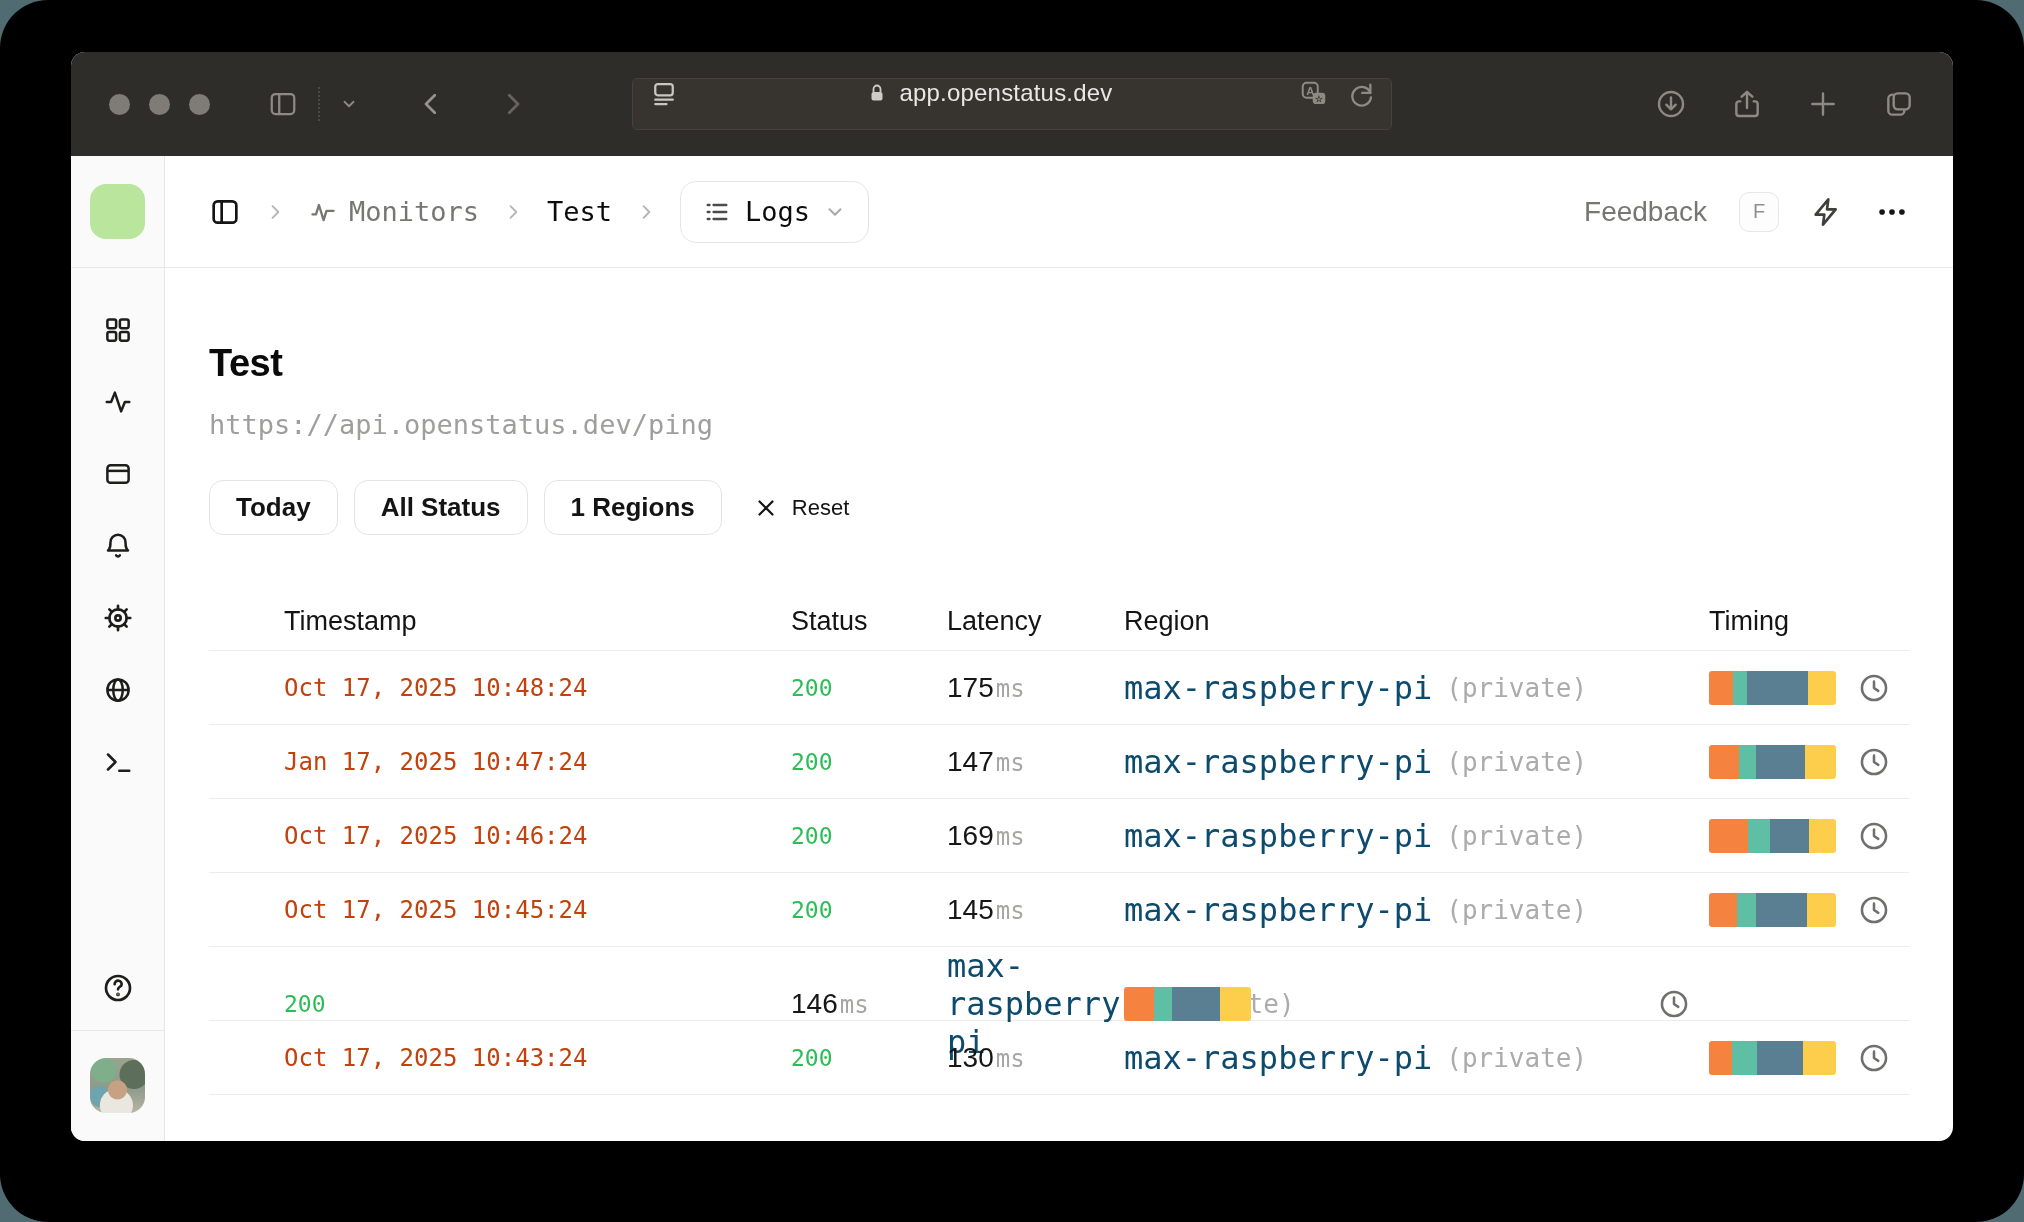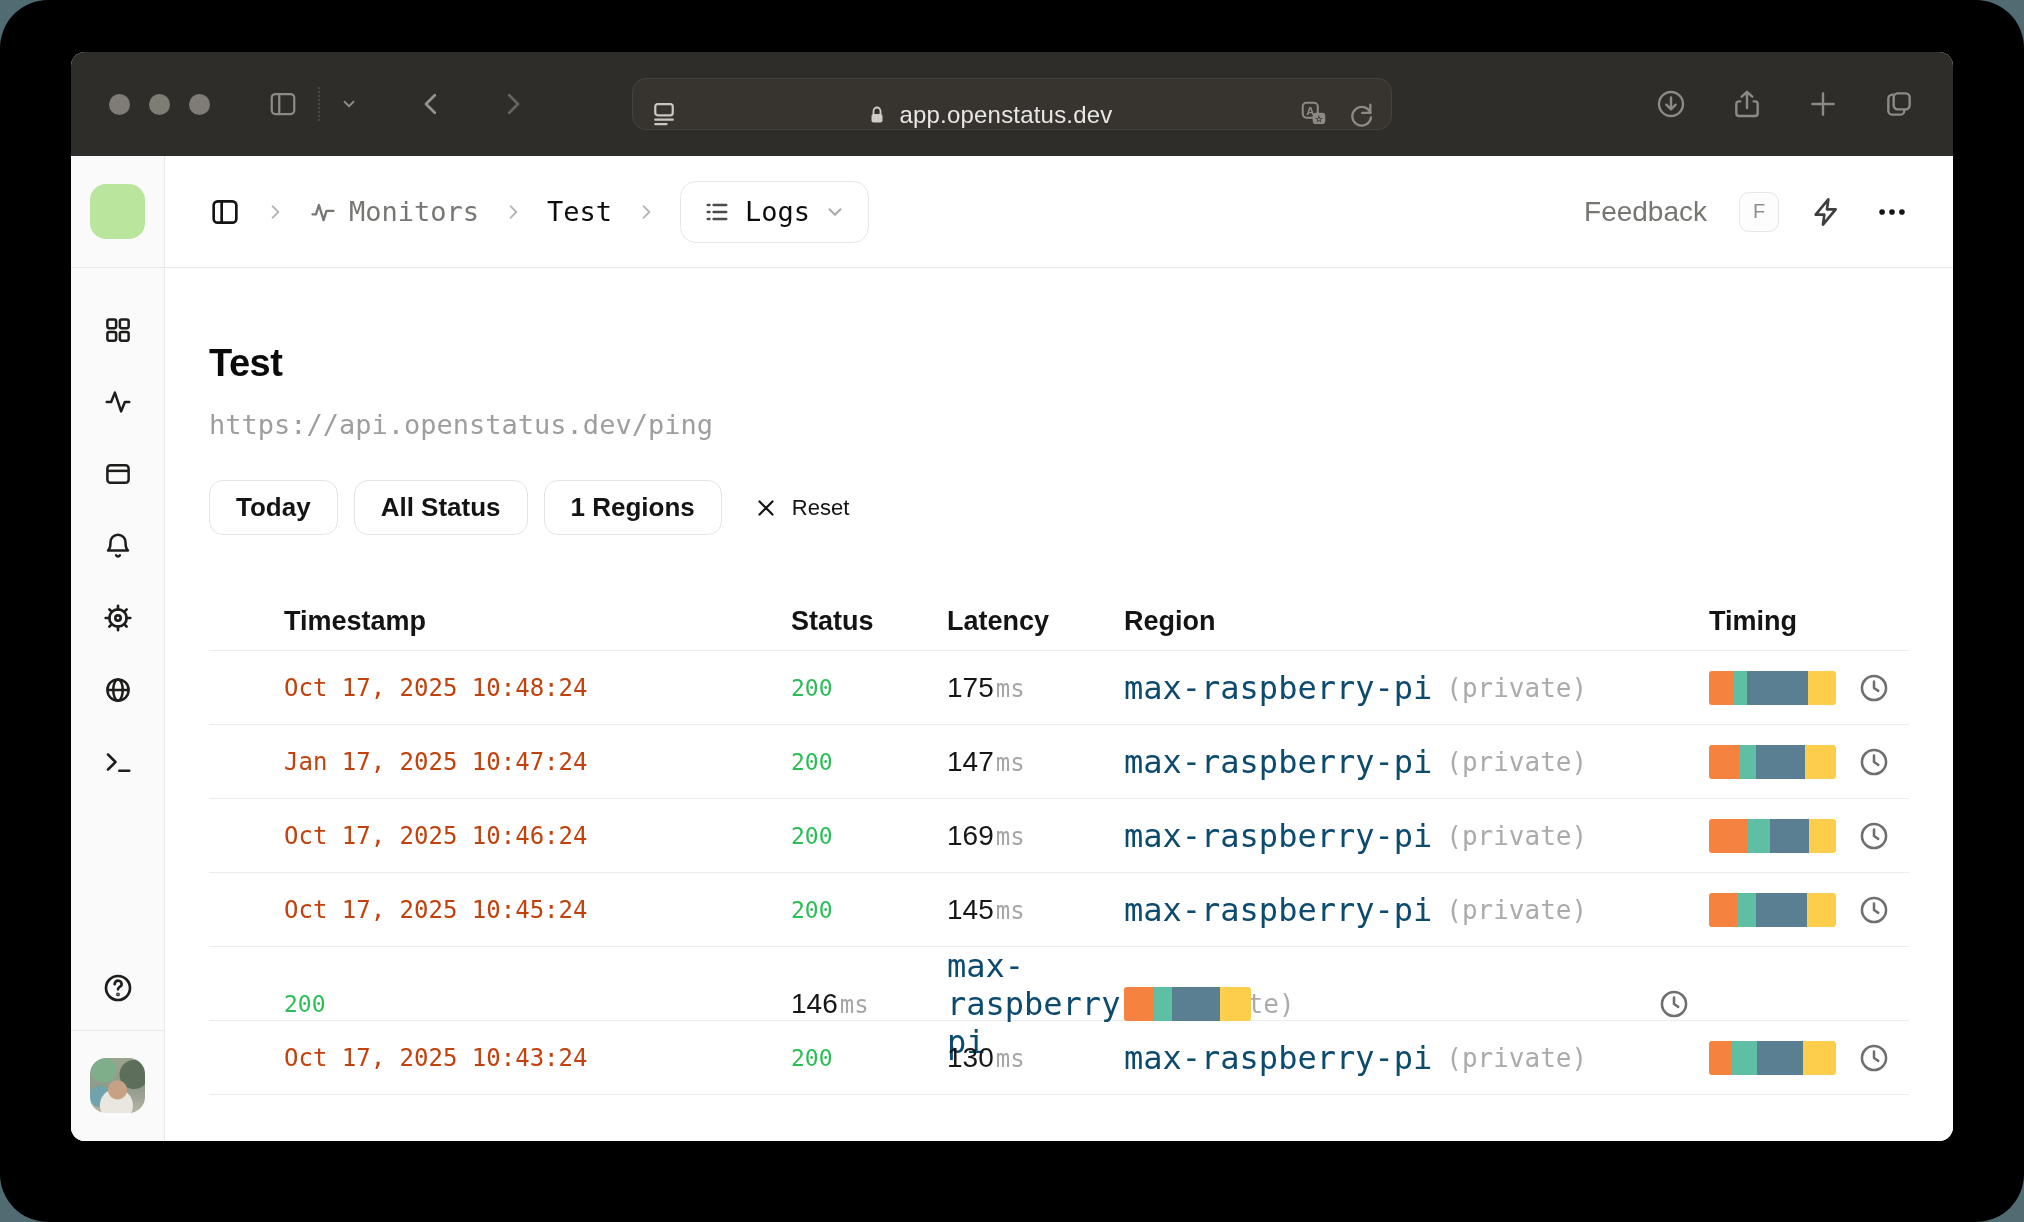--- a/index.html
+++ b/index.html
@@ -18,31 +18,31 @@
               display:flex; align-items:center; padding:0 38px; }
   .lights { display:flex; gap:19px; }
   .light { width:21px; height:21px; border-radius:50%; background:#7f7b75; }
   .tb-icon { color:#8d8a84; display:inline-flex; align-items:center; justify-content:center; }
   .tb-group { display:flex; align-items:center; }
   .tb-sep { width:0; height:34px; border-left:2px dotted #4d4a45; margin:0 20px; }
   .nav-back { margin-left:58px; color:#96938c; }
   .nav-fwd { margin-left:52px; color:#67645f; }
 
   .urlbar { position:absolute; left:50%; top:26px; transform:translateX(-50%);
-            width:760px; height:52px; border-radius:14px; background:#373430;
-            border:1px solid #45423d; display:flex; align-items:flex-end; padding:0 16px; }
+            width:760px; height:52px; border-radius:5px; background:#373430;
+            border:1px solid #45423d; display:flex; align-items:flex-start; padding:0 16px; }
   .urlbar .reader { color:#c9c6c1; }
   .url-center { flex:1; display:flex; align-items:center; justify-content:center; gap:10px; }
   .url-text { color:#e9e7e3; font-size:24px; font-weight:500; letter-spacing:.2px; }
   .url-right { display:flex; align-items:center; gap:18px; color:#b6b3ad; }
 
   .tb-right { position:absolute; right:38px; top:0; height:104px; display:flex; align-items:center; gap:44px; color:#8d8a84; }
 
   
-  .app { flex:1; display:flex; min-height:0; background:#fff; }
+  .app { flex:1; display:flex; min-height:0; background:#fff;border-radius:22px; }
 
   .sidebar { width:94px; flex:none; background:#fafafa; border-right:1px solid #e8e8e6;
              display:flex; flex-direction:column; align-items:center; }
   .logo-cell { width:100%; height:112px; flex:none; display:flex; align-items:center; justify-content:center;
                border-bottom:1px solid #e8e8e6; }
   .workspace-logo { width:55px; height:55px; border-radius:16px; background:#b9e59c; }
   .side-nav { display:flex; flex-direction:column; align-items:center; margin-top:26px; }
   .side-item { width:94px; height:72px; display:flex; align-items:center; justify-content:center; color:#1d1d1b; cursor:pointer; }
   .side-spacer { flex:1; }
   .side-help { margin-bottom:26px; color:#1d1d1b; }
@@ -90,21 +90,21 @@
                 font-size:26px; font-weight:600; color:#141414; cursor:pointer;
                 font-family:"Liberation Sans", sans-serif; display:flex; align-items:center; }
   .reset { display:flex; align-items:center; gap:14px; margin-left:16px; cursor:pointer; }
   .reset .lbl { font-size:22px; font-weight:500; color:#141414; }
   .reset .x { color:#141414; display:flex; }
 
   .logtable { margin-top:58px; }
   .lrow { display:grid; grid-template-columns:75px 507px 156px 177px 585px 1fr;
           align-items:center; }
   .lhead { height:58px; border-bottom:1px solid #ececea; }
-  .lhead .hcell { font-size:27px; font-weight:700; color:#141414; }
+  .lhead .hcell { font-size:27px; font-weight:400; color:#141414; }
   .lbody .lrow { height:74px; border-bottom:1px solid #ececea; cursor:pointer; }
   .ind { width:18px; height:18px; border-radius:5px; background:var(--green,#22c55e); margin-left:14px; }
   .ts { font-size:24px; color:#c2410c; }
   .status { font-size:23px; color:var(--green,#22c55e); }
   .latency { display:flex; align-items:baseline; }
   .latency .num { font-size:28px; font-weight:500; color:#161616; }
   .latency .unit { font-size:24px; color:#a6a6a4; margin-left:2px; font-family:"DejaVu Sans Mono", monospace; }
   .region { display:flex; align-items:center; gap:14px; }
   .region .name { font-size:32px; color:#0c4a6e; }
   .region .note { font-size:26px; color:#ababab; }

